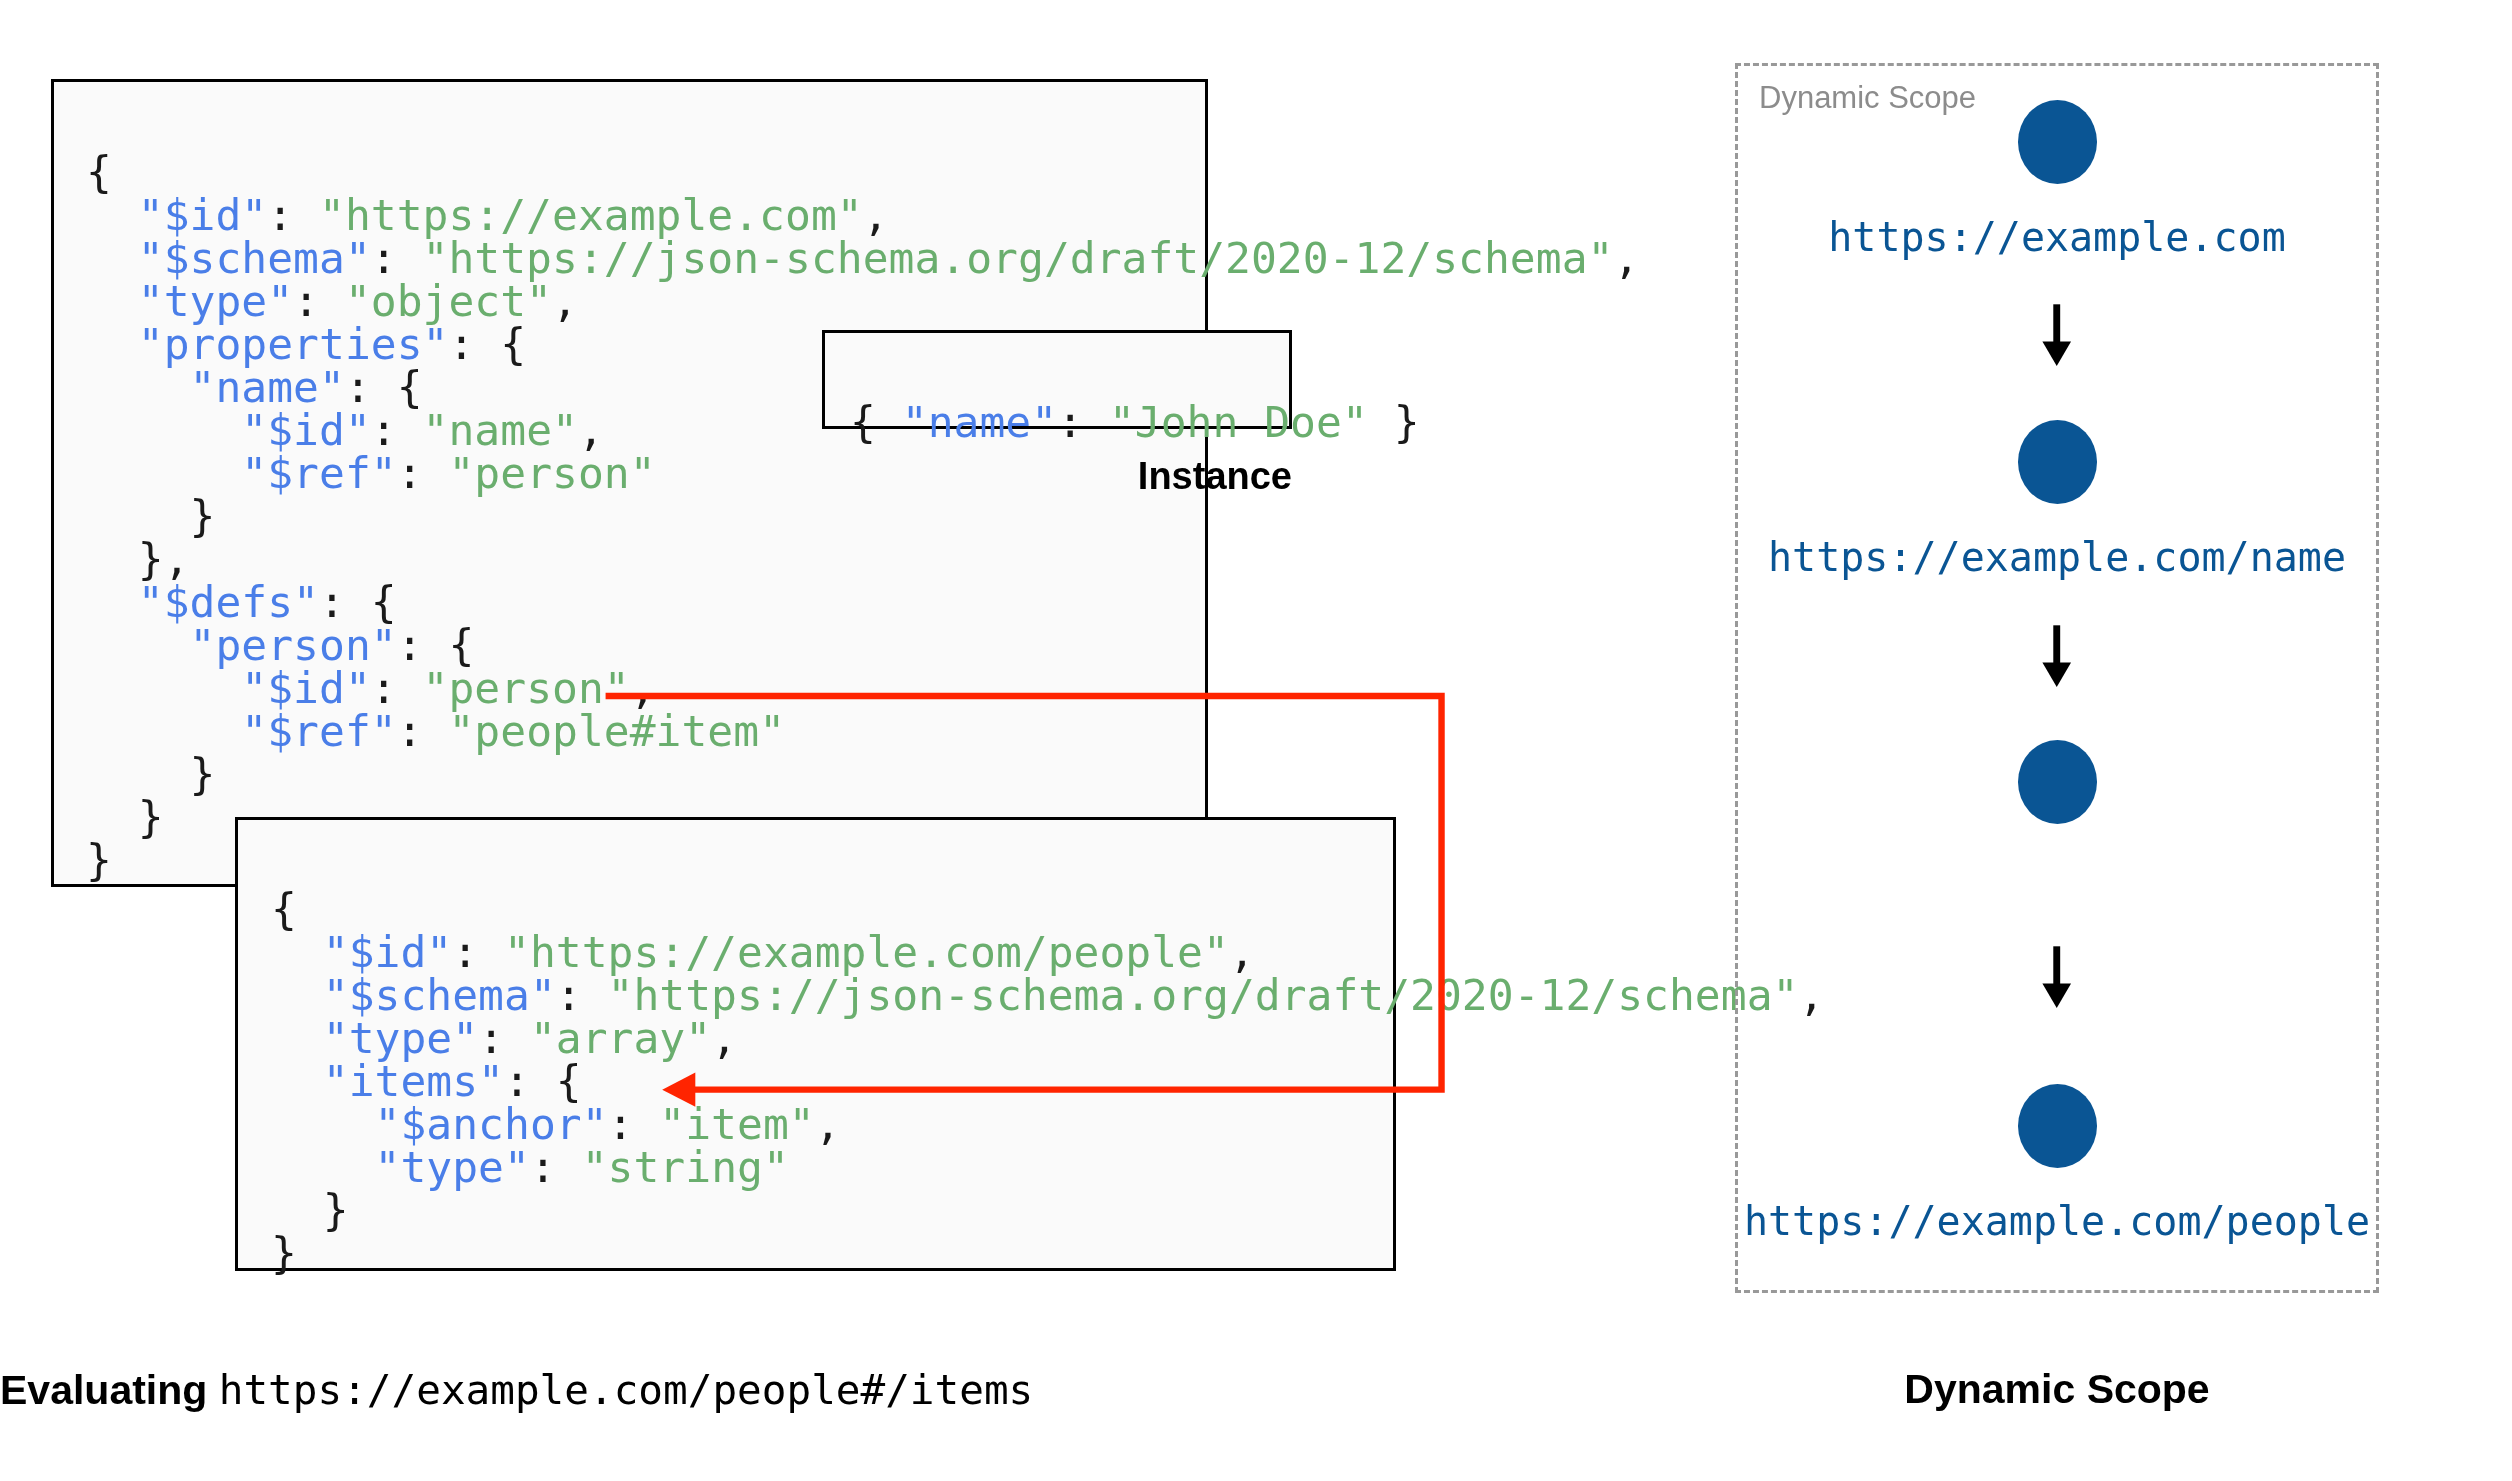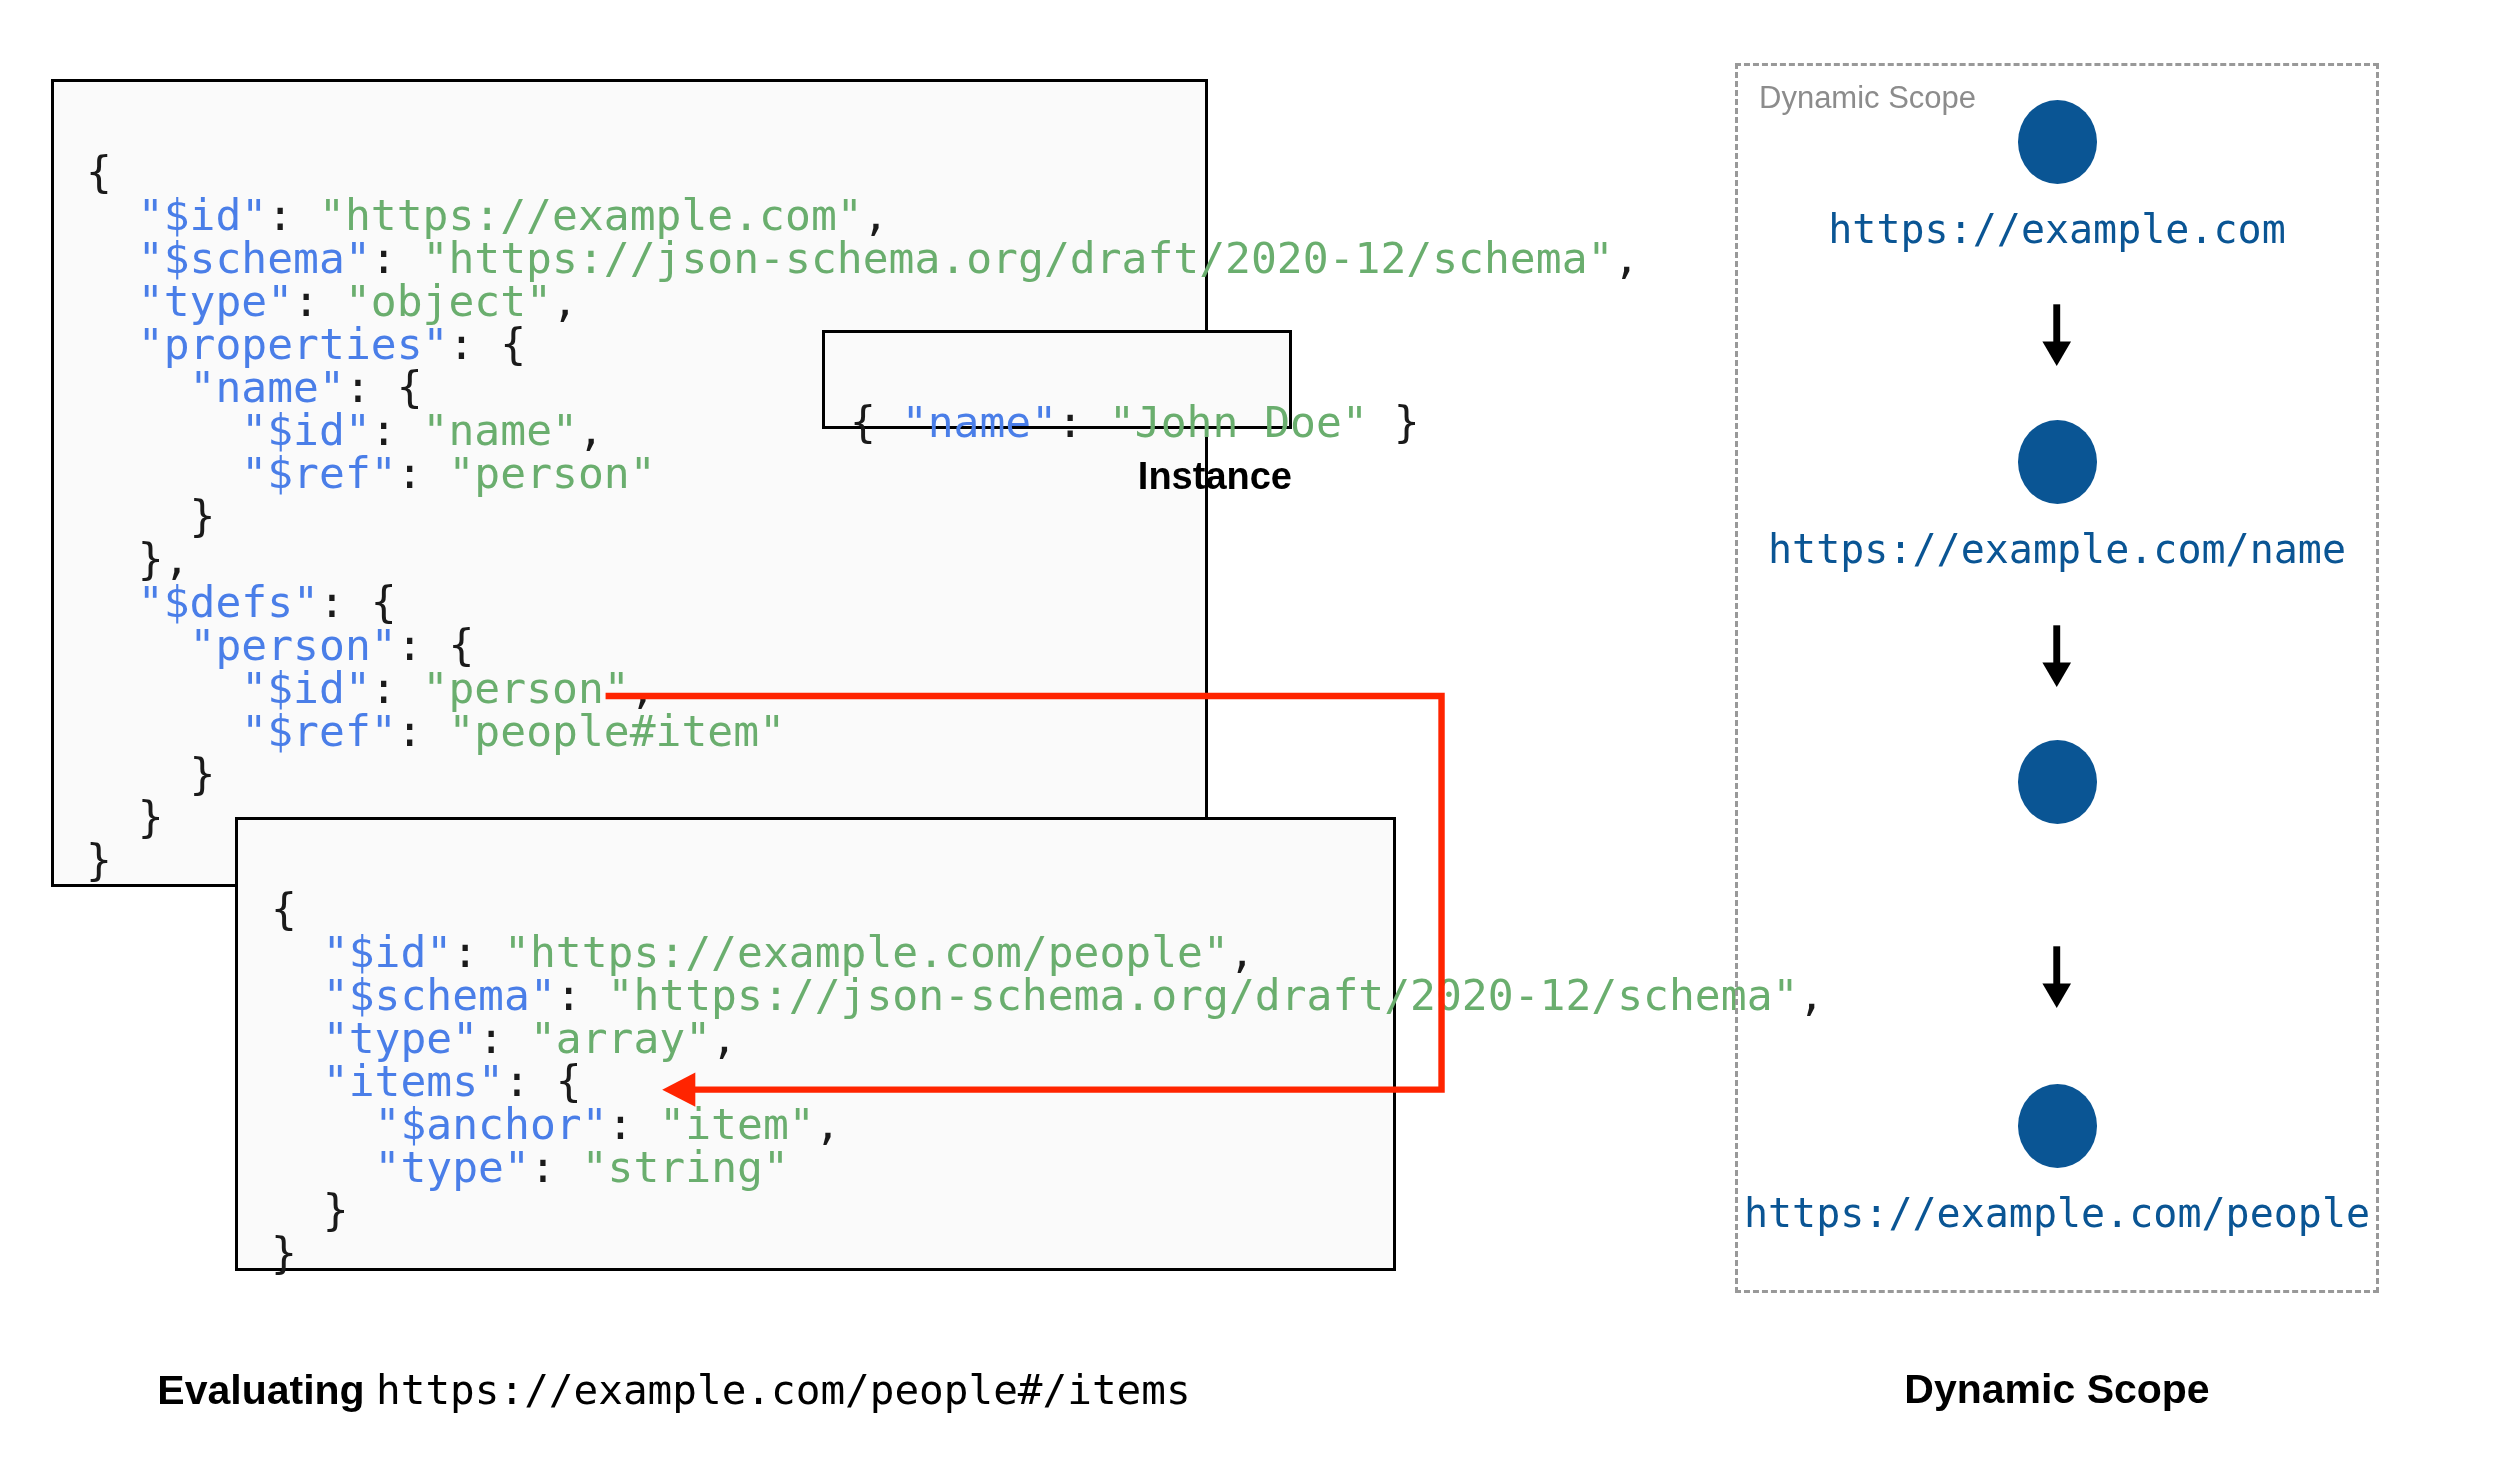--- a/index.html
+++ b/index.html
@@ -26,37 +26,37 @@
                     font-size:38px;font-weight:bold;color:#000;}
 
   
   #schema-box-2{left:235px;top:817px;width:1161px;height:454px;}
   #schema-code-2{position:absolute;left:33px;top:24.6px;font-size:43px;}
 
   
   #ref-arrow{position:absolute;left:588px;top:673px;width:877px;height:438px;overflow:visible;}
 
   
-  #eval-caption{position:absolute;left:6px;top:1366px;width:1336px;text-align:center;
+  #eval-caption{position:absolute;left:0px;top:1366px;width:1336px;
                 font-size:41px;color:#000;}
   #eval-caption .bold{font-weight:bold;font-family:"Liberation Sans",sans-serif;}
   #eval-caption .mono{font-family:"DejaVu Sans Mono","Liberation Mono",monospace;font-weight:normal;}
   #scope-caption{position:absolute;left:1735px;top:1366px;width:644px;text-align:center;
                  font-size:41px;font-weight:bold;color:#000;}
 
   
   #scope-panel{position:absolute;left:1735px;top:63px;width:644px;height:1230px;
                border:3.7px dashed #999999;box-sizing:border-box;}
   #scope-label{position:absolute;left:1759px;top:80px;font-size:31px;color:#8c8c8c;}
 
   .scope-node{position:absolute;width:644px;left:1735px;text-align:center;}
   .node-dot{width:79px;height:84px;border-radius:50%;background:#0a5594;
             margin:0 auto;display:block;}
   .node-label{font-family:"DejaVu Sans Mono","Liberation Mono",monospace;
-              font-size:40px;color:#0a5594;margin-top:22px;white-space:pre;}
+              font-size:40px;color:#0a5594;margin-top:30px;white-space:pre;}
 
   .scope-arrow{position:absolute;width:644px;left:1735px;text-align:center;}
 </style>
 </head>
 <body>
 
 <div class="codebox" id="schema-box-1">
   <pre class="code" id="schema-code-1"><span class="p">{</span>
 <span class="p">  </span><span class="k">"$id"</span><span class="p">: </span><span class="s">"https://example.com"</span><span class="p">,</span>
 <span class="p">  </span><span class="k">"$schema"</span><span class="p">: </span><span class="s">"https://json-schema.org/draft/2020-12/schema"</span><span class="p">,</span>

